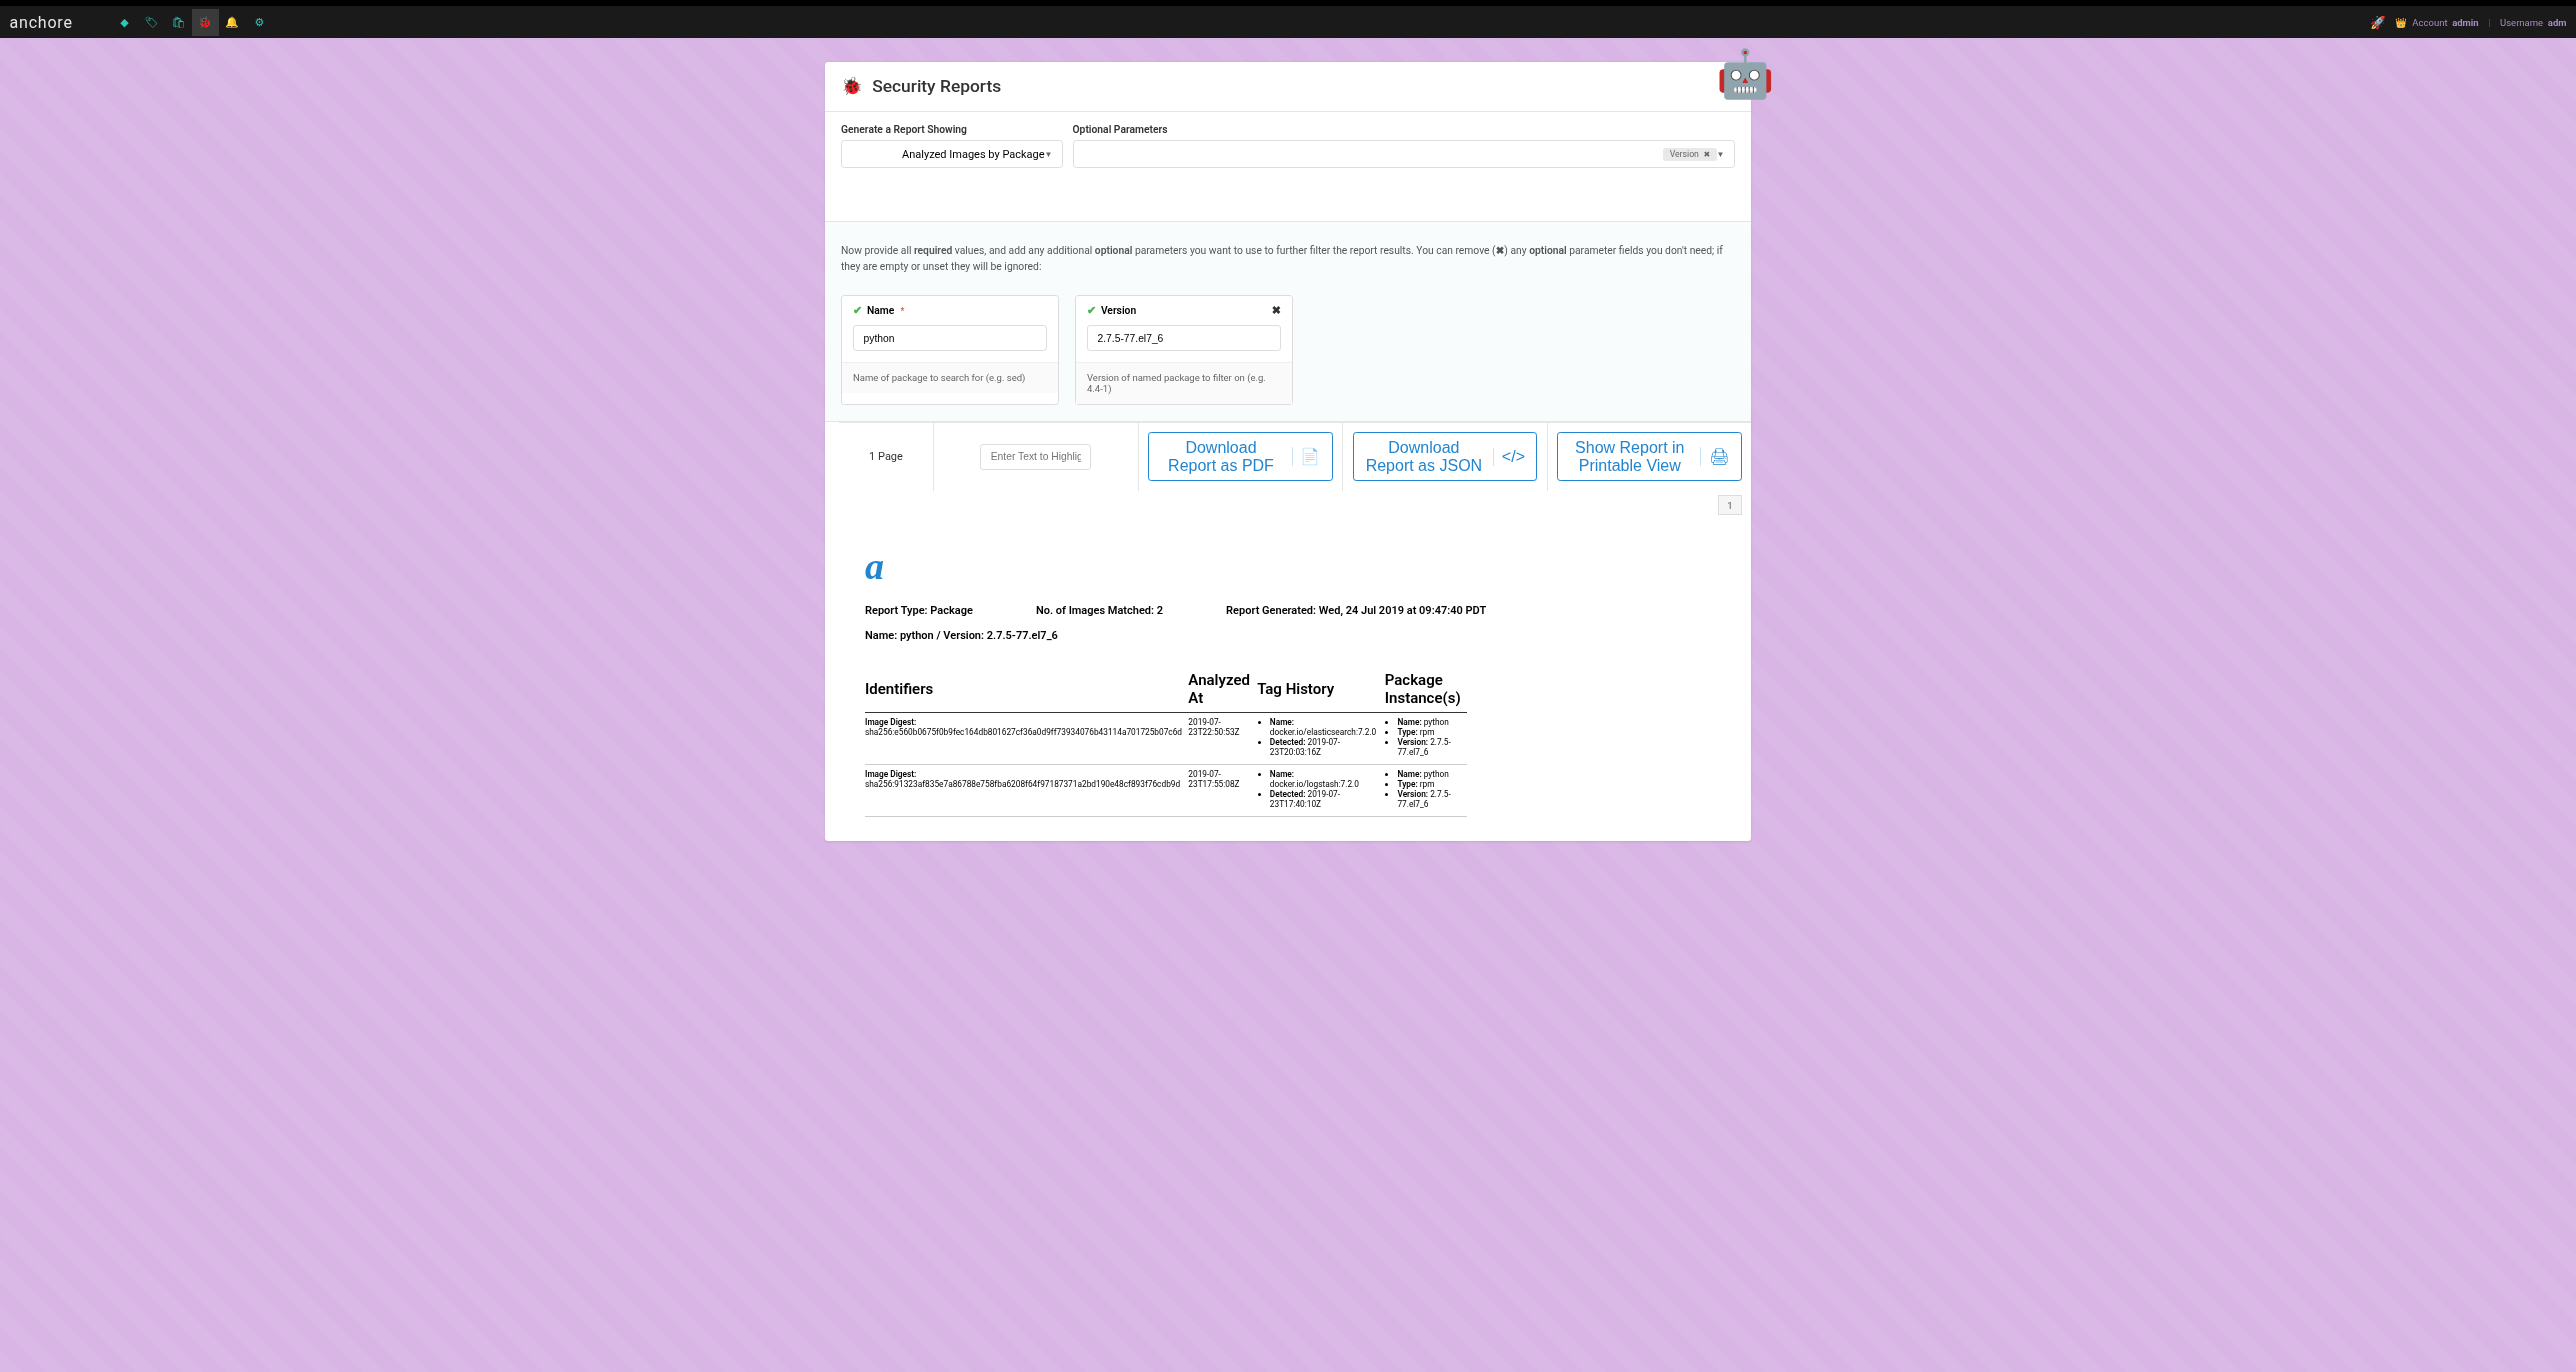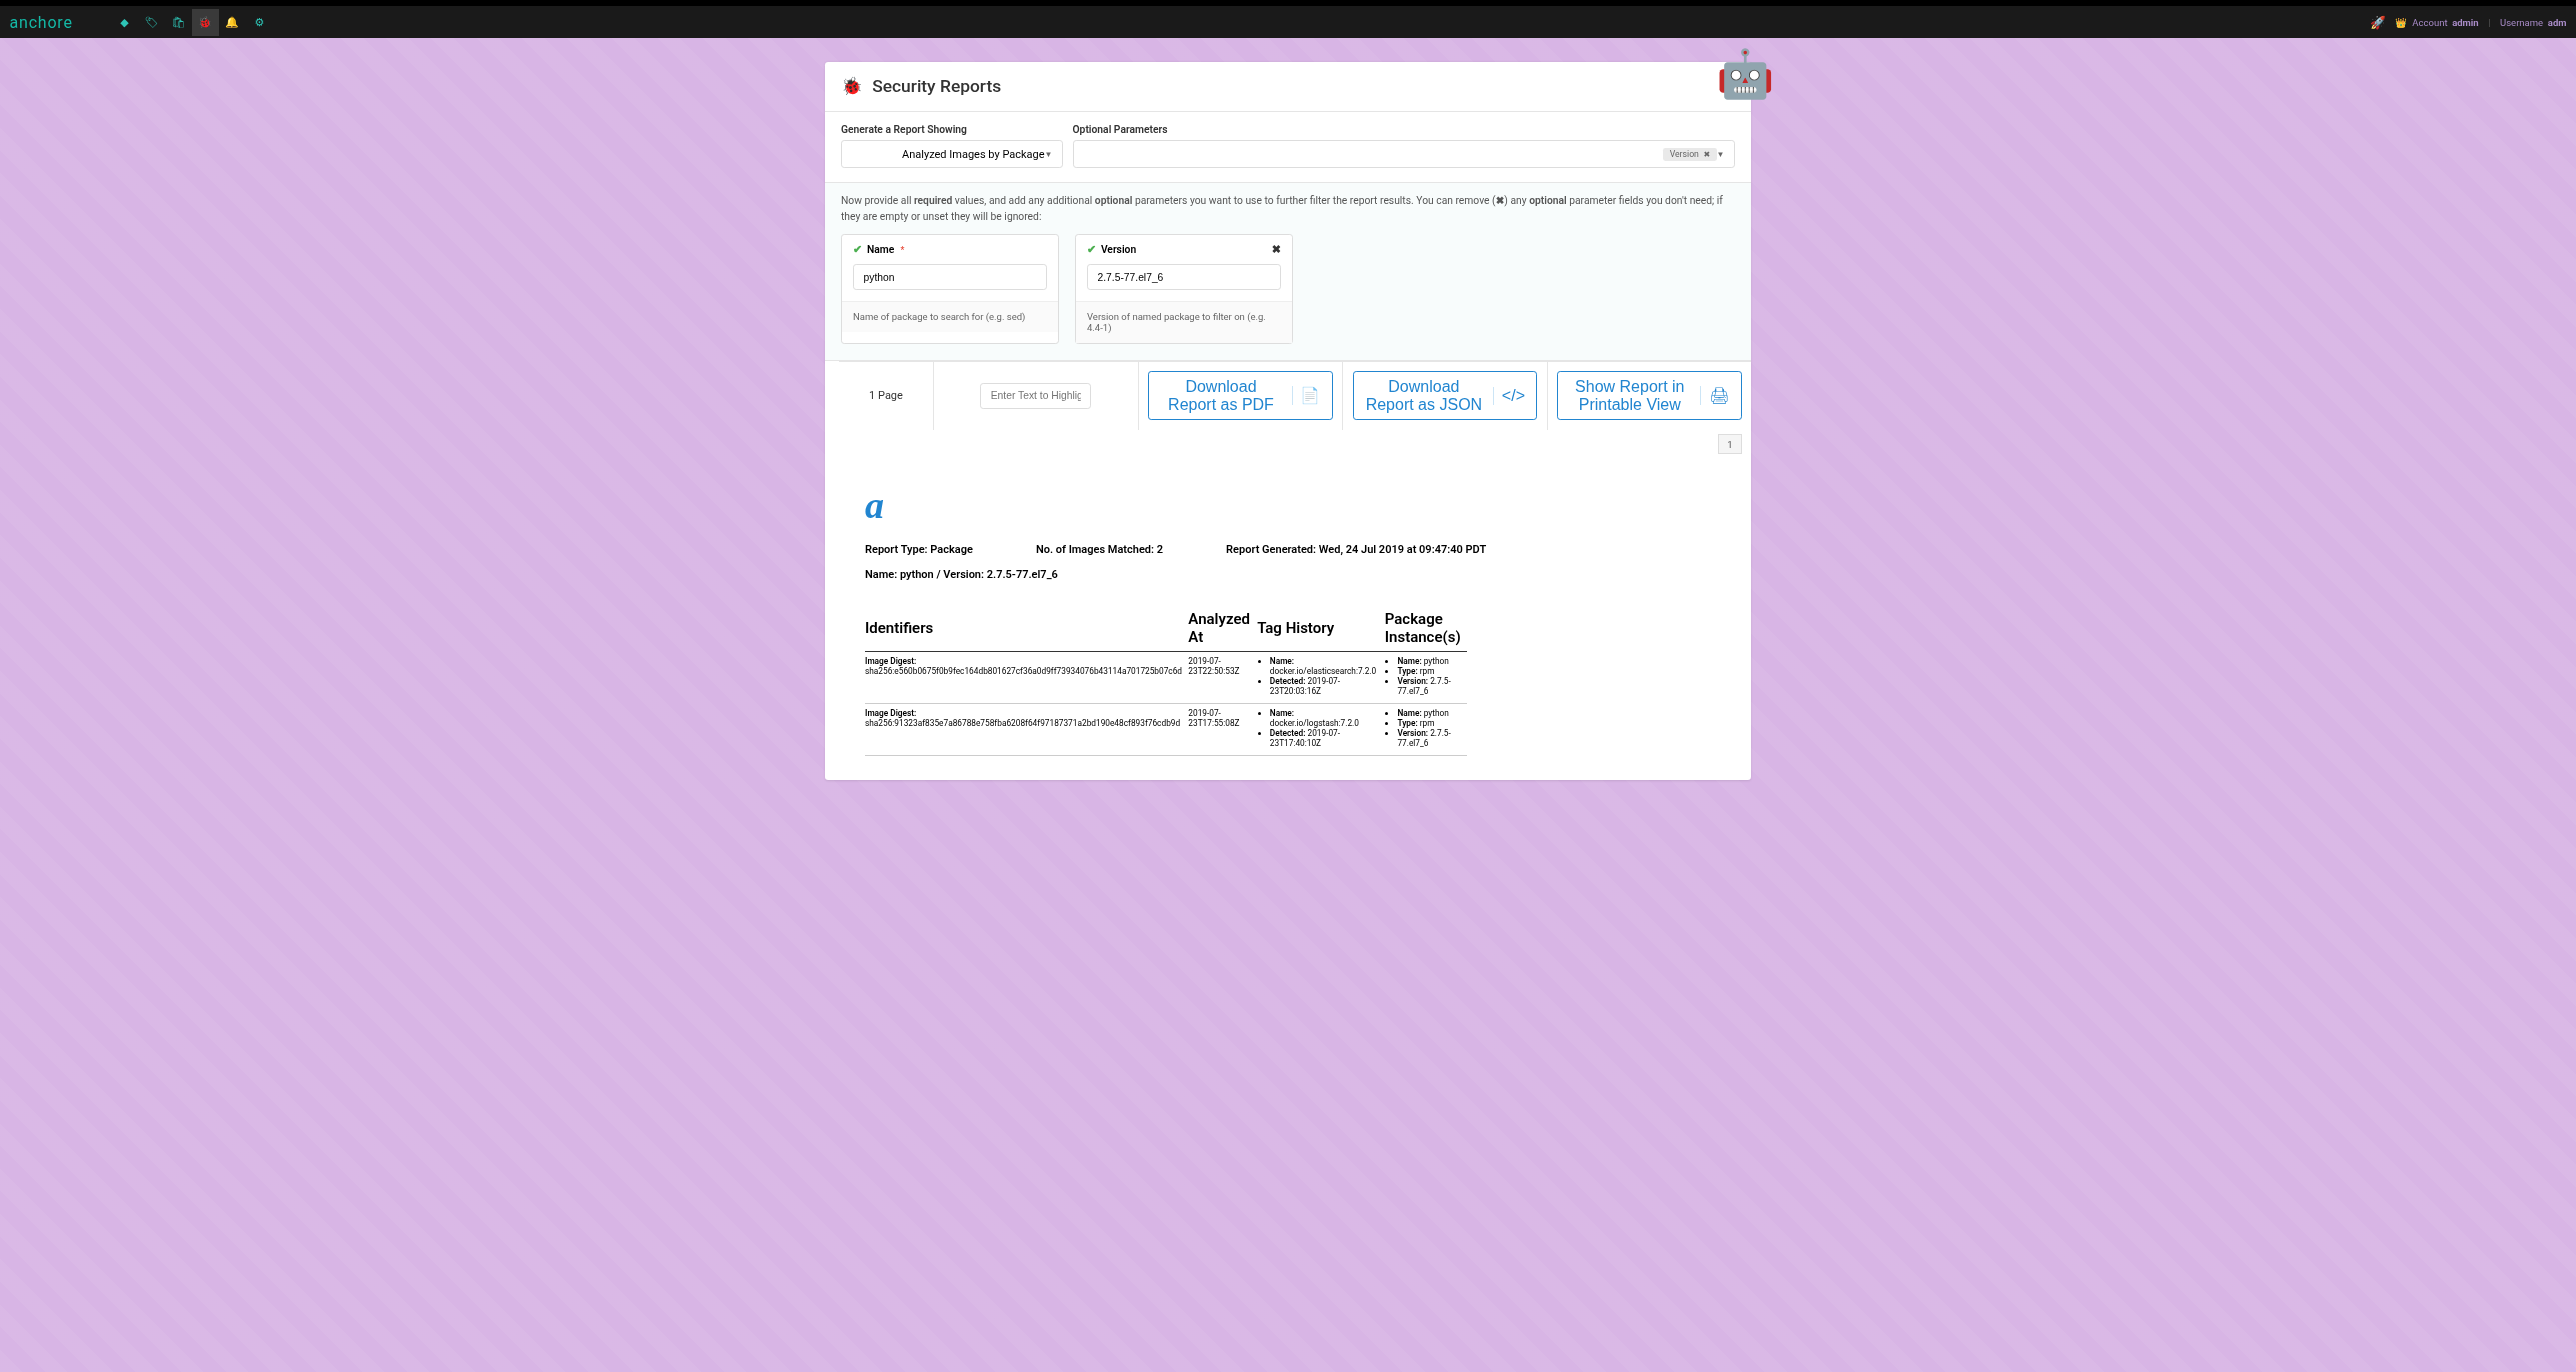--- a/index.html
+++ b/index.html
@@ -13,21 +13,21 @@
     .nav-bar {
       background: #1a1a1a;
       height: 32px;
       display: flex;
       align-items: center;
       justify-content: space-between;
       padding: 0 9.5px;
     }
     .nav-left { display: flex; align-items: center; gap: 6.3px; }
     .logo {
-      color: #14b8a6;
+      color: #e5e5e5;
       font-size: 16px;
       font-weight: 400;
       letter-spacing: 0.8px;
       margin-right: 32px;
     }
     .nav-icons { display: flex; gap: 0; }
     .nav-icon {
       width: 27px;
       height: 27px;
       display: flex;
@@ -101,24 +101,25 @@
       font-size: 8.7px;
       color: #666;
       display: inline-flex;
       align-items: center;
       gap: 4.7px;
     }
     .tag-chip .x { font-size: 8px; cursor: pointer; }
     .instruction-bar {
       background: #f8fcfc;
       border-top: 0.8px solid #e5e5e5;
-      padding: 10px 16px;
+      padding: 21px 16px;
       font-size: 10.3px;
       color: #555;
       line-height: 1.5;
+      margin-top: 39px;
     }
     .instruction-bar b { font-weight: 600; }
     .param-cards {
       background: #f8fcfc;
       padding: 0 16px 16px;
       display: flex;
       gap: 16px;
       border-bottom: 0.8px solid #e5e5e5;
     }
     .param-card {

